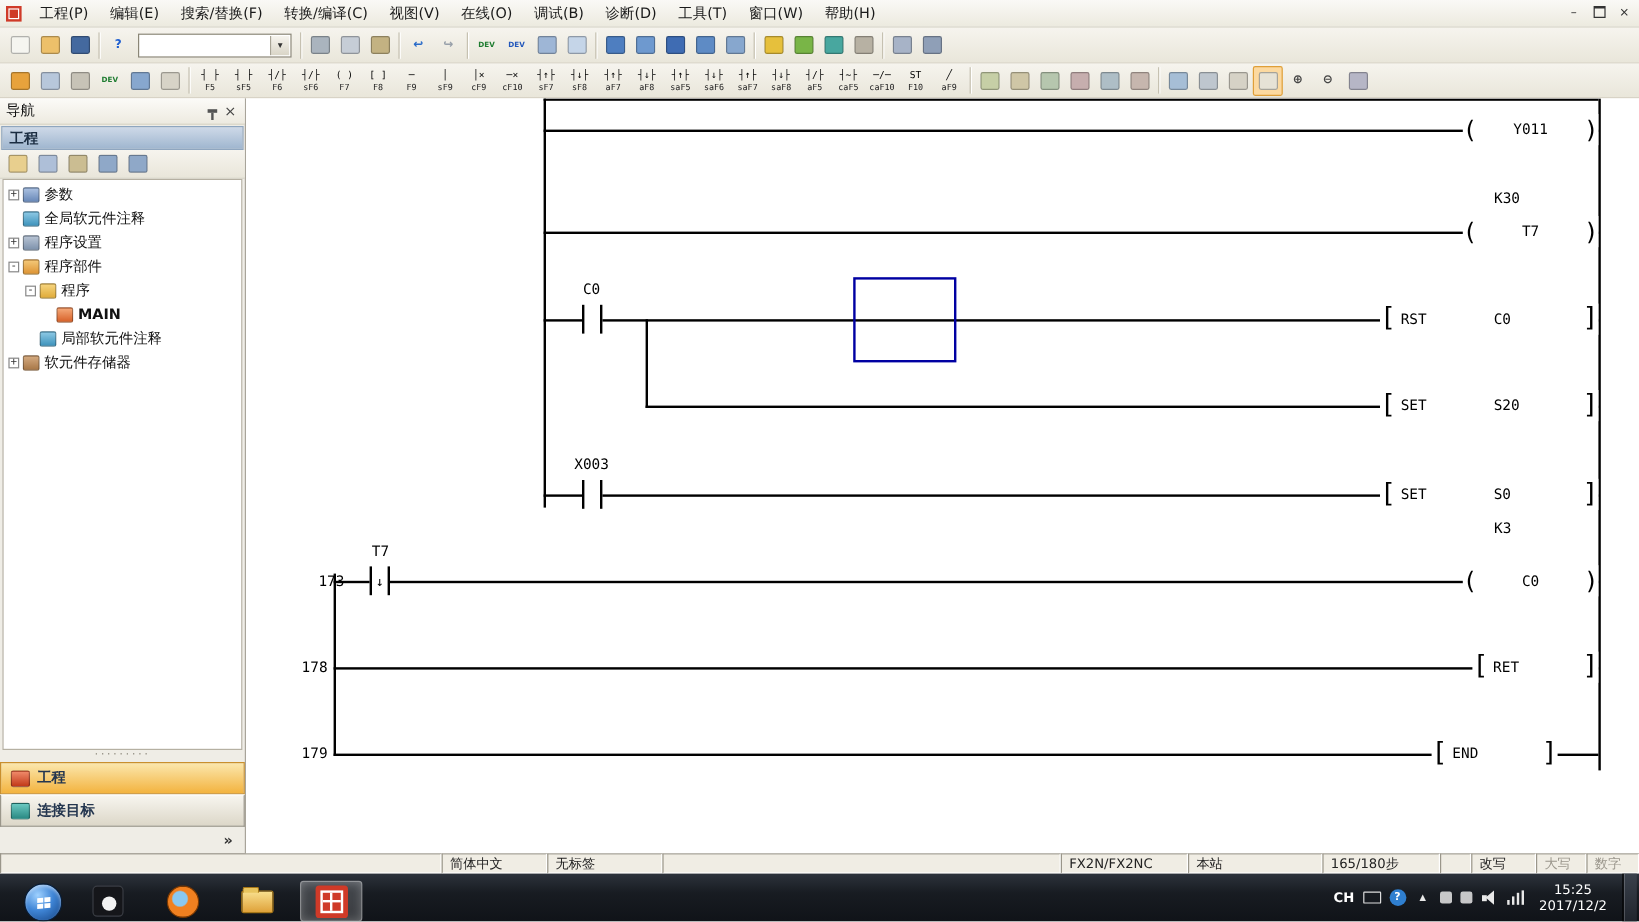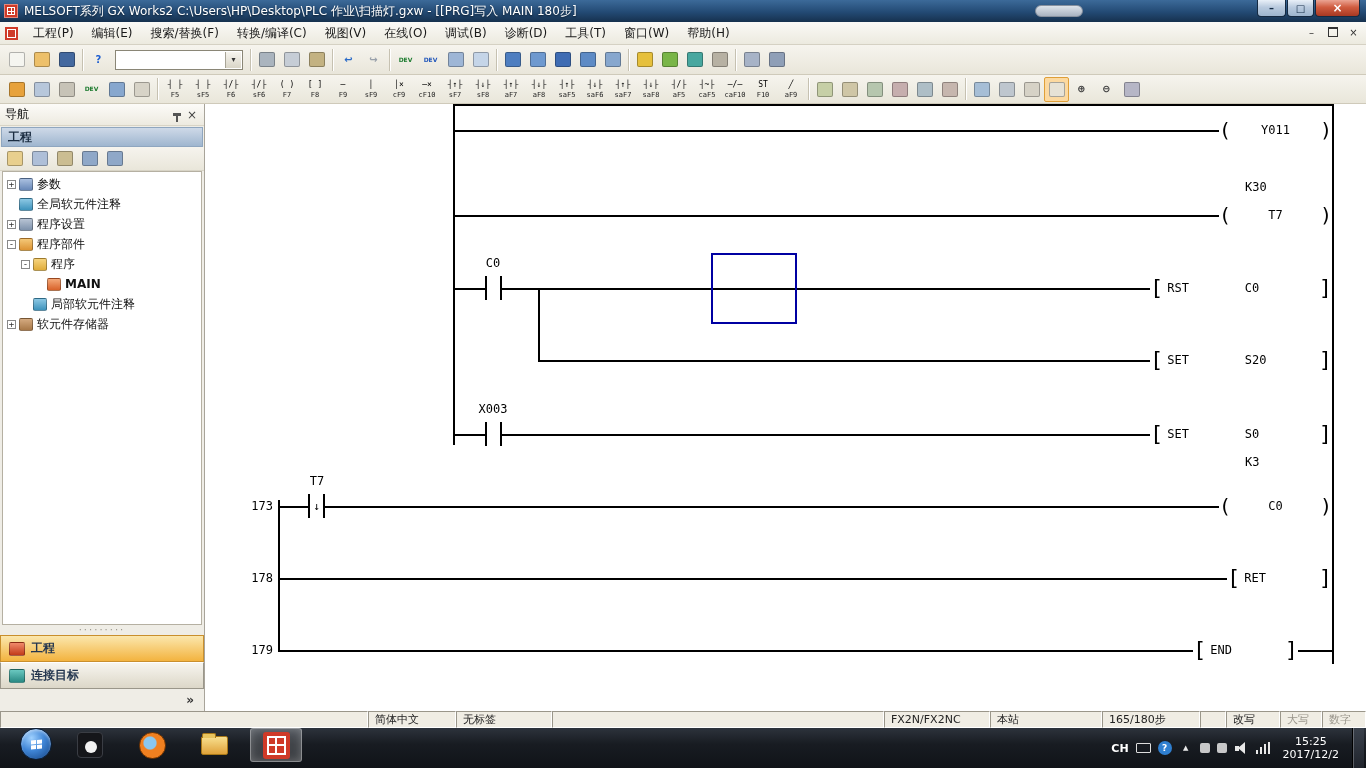--- a/index.html
+++ b/index.html
@@ -139,21 +139,21 @@
 
   
   .statusbar { height:17px; flex:none; background:#f0ede4; display:flex; font-size:11px; color:#222; }
   .seg { border:1px solid; border-color:#9a968a #fff #fff #9a968a; padding:0 6px; display:flex; align-items:center;
          white-space:nowrap; overflow:hidden; }
   .seg.grow { flex:1; }
   .seg.dim { color:#9a968c; }
 
   
   .taskbar { height:40px; flex:none; background:linear-gradient(#2d333c,#181c22 40%,#101318);
-             display:flex; align-items:flex-start; padding:0 14px; position:relative; }
+             display:flex; align-items:flex-end; padding:0 14px; position:relative; }
   .start-orb { width:32px; height:32px; border-radius:50%; margin:0 6px; flex:none; position:relative;
                background:radial-gradient(circle at 35% 30%,#9fd1ff 0%,#3f85d6 45%,#123f7e 100%);
                border:1px solid #0a1c33; box-shadow:inset 0 2px 3px rgba(255,255,255,.5); display:flex; align-items:center; justify-content:center; }
   .orb-core { width:11px; height:9px; transform:skewY(-6deg);
               background:linear-gradient(#fff,#fff) 0 0/5px 4px no-repeat, linear-gradient(#fff,#fff) 6px 0/5px 4px no-repeat,
                          linear-gradient(#fff,#fff) 0 5px/5px 4px no-repeat, linear-gradient(#fff,#fff) 6px 5px/5px 4px no-repeat; }
   .task-apps { display:flex; align-items:center; gap:10px; margin-left:6px; }
   .task-app { width:52px; height:34px; display:flex; align-items:center; justify-content:center; border-radius:3px; }
   .task-app.active { background:rgba(255,255,255,.18); border:1px solid rgba(255,255,255,.4);
                      box-shadow:inset 0 0 8px rgba(255,255,255,.25); }
@@ -187,30 +187,20 @@
                    linear-gradient(#e8e8e8,#e8e8e8) 12px 100%/2px 12px no-repeat; }
   .clock { font-size:11px; line-height:13px; text-align:center; color:#fff; padding:0 6px; }
   .show-desktop { width:12px; height:40px; border-left:1px solid #000; box-shadow:inset 1px 0 0 rgba(255,255,255,.25);
                   background:linear-gradient(#3a414c,#20242c); }
 </style>
 </head>
 <body>
 
 <div class="screen">
 
-  <div class="titlebar">
-    <div class="app-icon"></div>
-    <span class="title-text">MELSOFT系列 GX Works2 C:\Users\HP\Desktop\PLC 作业\扫描灯.gxw - [[PRG]写入 MAIN 180步]</span>
-    <div class="title-pill"></div>
-    <div class="win-controls">
-      <div class="wbtn min"></div>
-      <div class="wbtn max"></div>
-      <div class="wbtn close"></div>
-    </div>
-  </div>
 
   <div class="menubar">
     <div class="mdi-doc-icon"></div>
     <span class="menu-item">工程(P)</span>
     <span class="menu-item">编辑(E)</span>
     <span class="menu-item">搜索/替换(F)</span>
     <span class="menu-item">转换/编译(C)</span>
     <span class="menu-item">视图(V)</span>
     <span class="menu-item">在线(O)</span>
     <span class="menu-item">调试(B)</span>
@@ -582,21 +572,21 @@
         </div>
 
         <div class="dlabel" style="left:258px;top:298px;width:60px">X003</div>
         <div class="hline" style="left:248px;top:330px;width:879px"></div>
         <div class="contact" style="left:280px;top:318px"></div>
         <div class="instr" style="left:945px;top:317px">
           <span class="mn">SET</span>
           <span class="op">S0</span>
         </div>
 
-        <div class="step-num" style="left:18px;top:395px">173</div>
+        <div class="step-num" style="left:32px;top:395px">173</div>
         <div class="dlabel" style="left:88px;top:370px;width:48px">T7</div>
         <div class="hline" style="left:73px;top:402px;width:1054px"></div>
         <div class="contact pulse" style="left:103px;top:390px"></div>
         <div class="dlabel right" style="left:1040px;top:351px;width:56px">K3</div>
         <div class="coil" style="left:1014px;top:389px">
           <span class="cdev">C0</span>
         </div>
 
         <div class="step-num" style="left:18px;top:467px">178</div>
         <div class="hline" style="left:73px;top:474px;width:1054px"></div>

